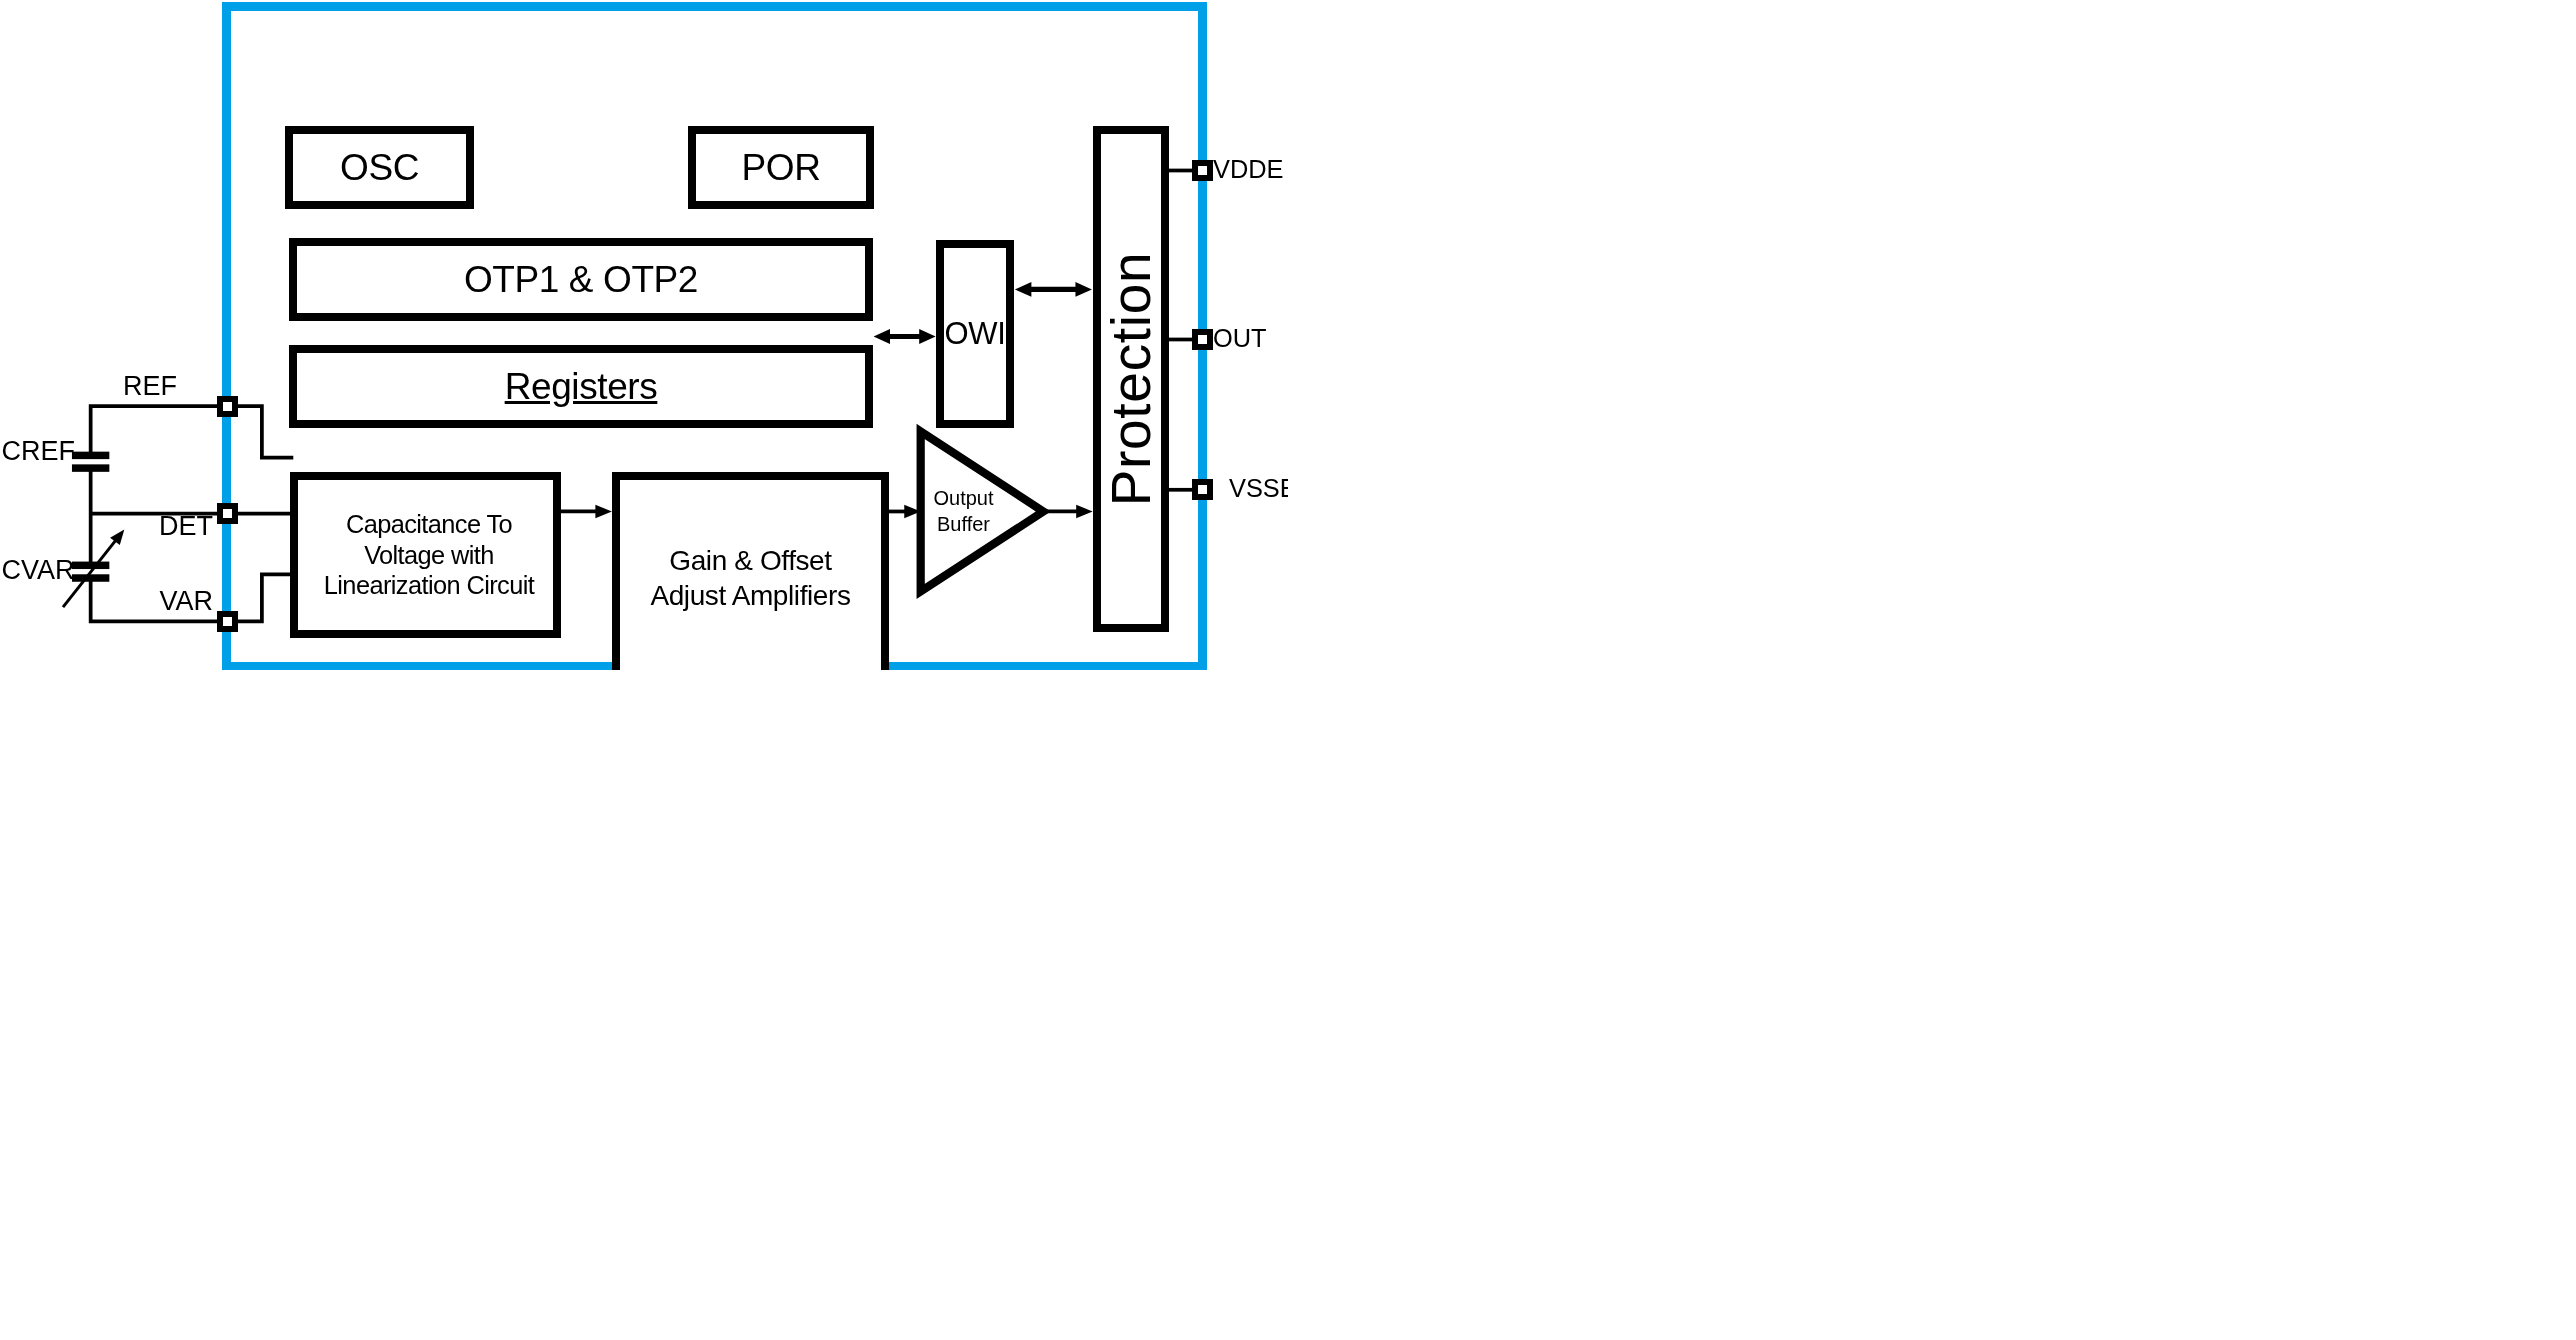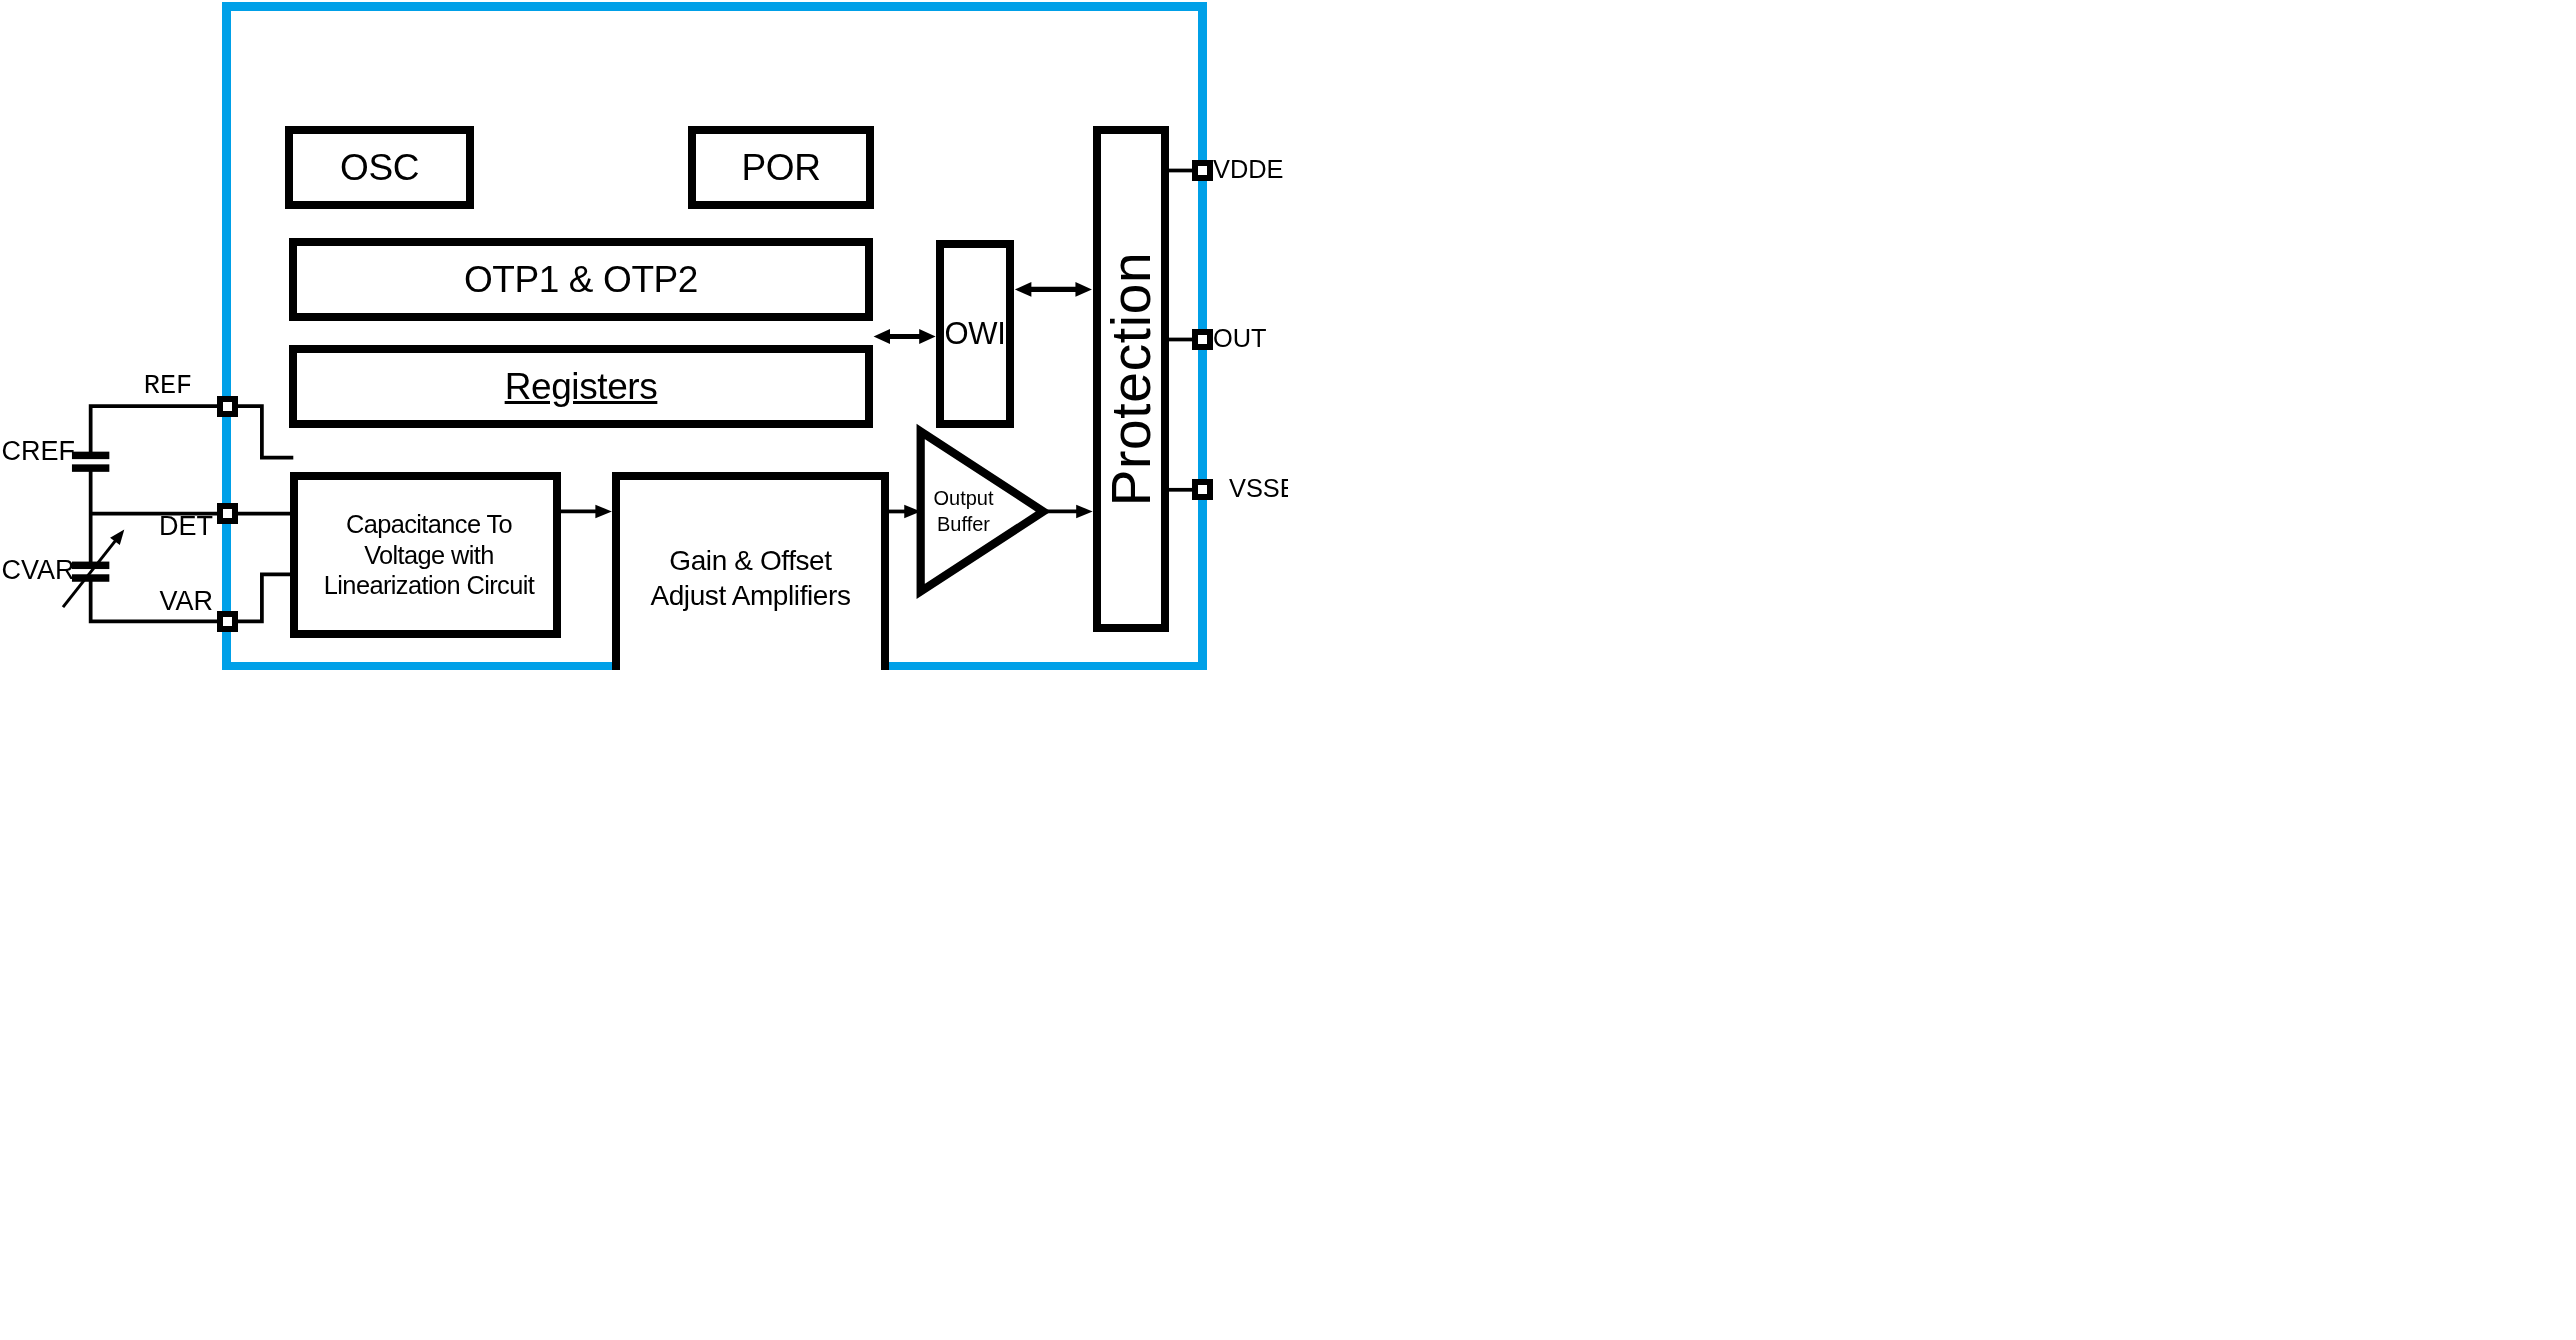--- a/index.html
+++ b/index.html
@@ -189,21 +189,21 @@
   <div class="pin" style="left:217px; top:503px;">
       <div class="pin-core"></div>
     </div>
   <div class="pin" style="left:217px; top:611px;">
       <div class="pin-core"></div>
     </div>
 
   <div class="pin-label" style="left:1213px; top:155px;">VDDE</div>
   <div class="pin-label" style="left:1213px; top:324px;">OUT</div>
   <div class="pin-label" style="left:1213px; top:474px;padding-left:16px;">VSSE</div>
-  <div class="ext-label" style="left:123px; top:371px; width:90px; text-align:center;font-family:Liberation Mono, monospace;">REF</div>
+  <div class="ext-label" style="left:123px; top:371px; width:90px; text-align:left;">REF</div>
   <div class="ext-label" style="left:123px; top:479px; width:90px; text-align:right;margin-top:32px;">DET</div>
   <div class="ext-label" style="left:123px; top:586px; width:90px; text-align:right;">VAR</div>
 
   <div class="ext-label" style="left:1.5px; top:436px;text-align:center;">CREF</div>
   <div class="ext-label" style="left:1.5px; top:555px;">CVAR</div>
 
 </div>
 
 
 </body></html>

